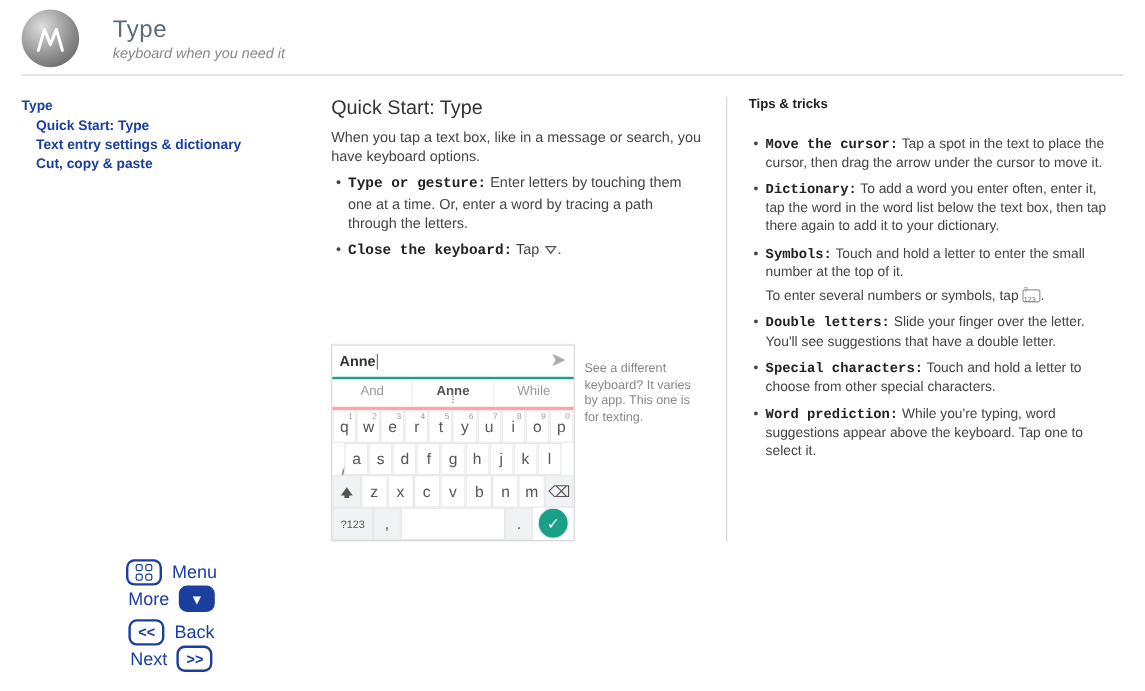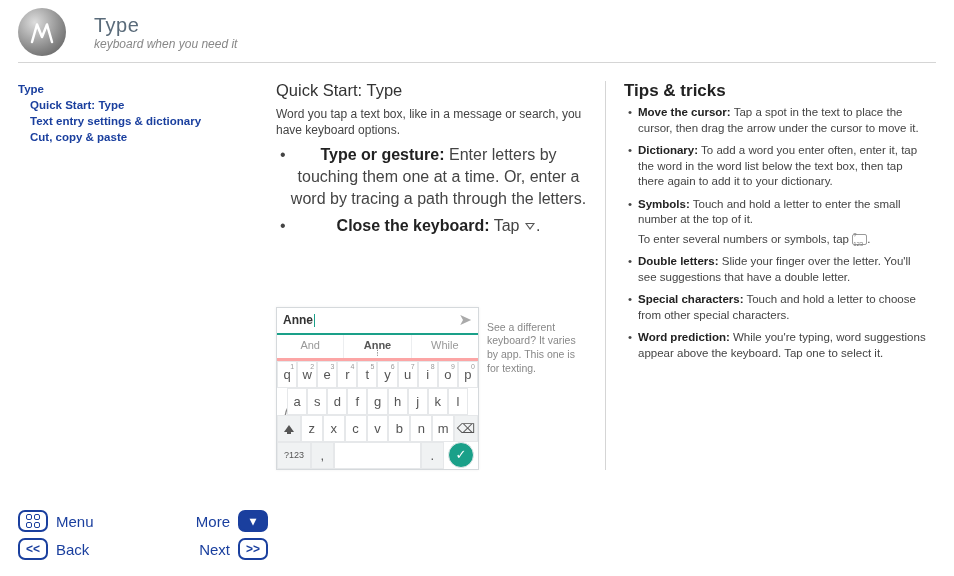--- a/index.html
+++ b/index.html
@@ -65,20 +65,21 @@
     position: absolute;
     left: 18px;
     bottom: 16px;
     width: 250px;
   }
   .nav-row {
     display: flex;
     justify-content: space-between;
     align-items: center;
     margin-top: 6px;
+    flex-direction: column;
   }
   .nav-btn {
     display: flex;
     align-items: center;
     gap: 8px;
     color: #1a3f9e;
     font-size: 15px;
     font-weight: 500;
     cursor: pointer;
   }
@@ -107,21 +108,21 @@
     padding-right: 18px;
   }
   .content h2 {
     font-size: 16.5px;
     font-weight: 500;
     color: #333;
     margin-bottom: 6px;
   }
   .content p { font-size: 12px; color: #444; line-height: 1.35; margin-bottom: 6px;}
   .content ul { list-style: none; padding-left: 14px; }
-  .content li { font-size: 16px; color: #444; line-height: 1.35; margin-bottom:6px; position:relative;text-align:center;}
+  .content li { font-size: 12px; color: #444; line-height: 1.35; margin-bottom:6px; position:relative;}
   .content li::before { content:"•"; position:absolute; left:-10px; }
   .down-icon {
     display:inline-block; width:0; height:0;
     border-left:5px solid transparent; border-right:5px solid transparent;
     border-top:7px solid #555;
     vertical-align: middle;
     margin: 0 1px;
     position: relative;
   }
   .down-icon::after{
@@ -168,21 +169,21 @@
     position:absolute;
     left:2px; top:0;
     width:44px; height:44px;
     pointer-events:none;
   }
   .kbd-note{ font-size:10.5px; color:#888; line-height:1.3; max-width:100px; margin-top:14px;}
   .tips {
     padding-left: 18px;
     width: 326px;
   }
-  .tips h3 { font-size:17px; font-weight:bold; margin-bottom:4px; color:#222;}
+  .tips h3 { font-size:11px; font-weight:bold; margin-bottom:20px; color:#222;}
   .tips ul{ list-style:none; padding-left:8px;}
   .tips li{ font-size:11.5px; color:#444; line-height:1.35; margin-bottom:7px; position:relative; padding-left:6px;}
   .tips li::before{ content:"•"; position:absolute; left:-4px;}
   .inline-ic{
     display:inline-flex; width:15px; height:11px;
     border:1px solid #999; border-radius:2px;
     font-size:6px; align-items:center; justify-content:center;
     color:#777; vertical-align:middle;
   }
   .shift-ic{
@@ -192,21 +193,21 @@
   }
   .shift-ic::after{content:"";position:absolute;left:-2px;top:6px;width:4px;height:3px;background:#555;}
   .mic-ic{
     display:inline-block;width:6px;height:9px;border:1.5px solid #333;border-radius:3px;
     position:relative;vertical-align:middle;
   }
   .mic-ic::after{content:"";position:absolute;left:-3px;top:3px;width:10px;height:6px;border:1.5px solid #333;border-top:none;border-radius:0 0 6px 6px;}
   .apps-ic{display:inline-flex;width:13px;height:13px;border:1px solid #888;border-radius:50%;align-items:center;justify-content:center;vertical-align:middle;}
   .apps-ic::before{content:"⋮⋮";font-size:6px;letter-spacing:-1px;color:#888;}
   .gear-ic{display:inline-block;width:11px;height:11px;vertical-align:middle;background:radial-gradient(circle,#fff 2px,#3b7abf 2px,#3b7abf 4px,transparent 4px);border:1px dashed #3b7abf;border-radius:50%;}
-  b{font-weight:bold;color:#222;}
+  b{font-weight:bold;color:#222;font-family:Liberation Mono, monospace;}
 </style>
 </head>
 <body>
 
 <div class="header">
   <div class="logo">
     <svg viewBox="0 0 24 24">
         <path d="M4 20 L8 6 L12 16 L16 6 L20 20" fill="none" stroke="#fff" stroke-width="2" stroke-linecap="round" stroke-linejoin="round"></path>
       </svg>
   </div>
@@ -220,21 +221,21 @@
 <div class="main">
   <div class="sidebar">
     <a href="#">Type</a>
     <a href="#" class="sub">Quick Start: Type</a>
     <a href="#" class="sub">Text entry settings &amp; dictionary</a>
     <a href="#" class="sub">Cut, copy &amp; paste</a>
   </div>
 
   <div class="content">
     <h2>Quick Start: Type</h2>
-    <p>Word you tap a text box, like in a message or search, you have keyboard options.</p>
+    <p>When you tap a text box, like in a message or search, you have keyboard options.</p>
     <ul>
       <li><b>Type or gesture:</b><span> Enter letters by touching them one at a time. Or, enter a word by tracing a path through the letters.</span></li>
       <li><b>Close the keyboard:</b><span> Tap </span><span class="down-icon"></span>.</li>
     </ul>
 
     <div class="kbd-wrap">
       <div class="kbd" style="position:relative;">
         <div class="kbd-inputrow">
           <div class="kbd-input">
               <span>Anne</span>

